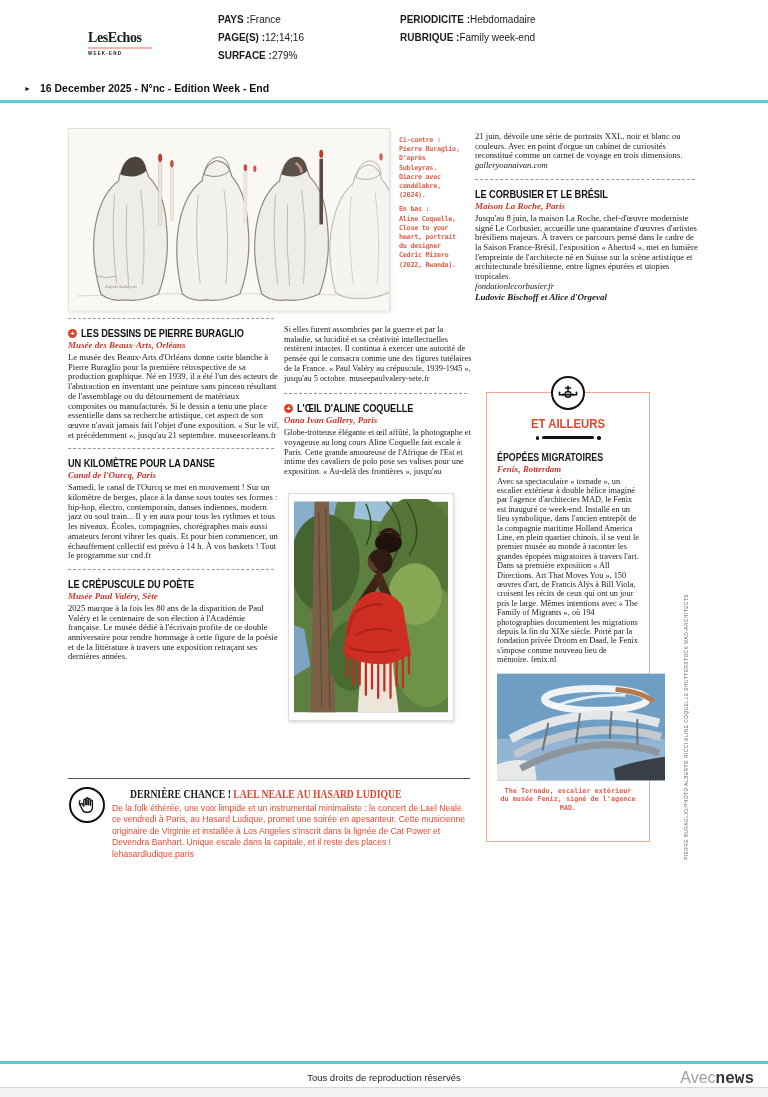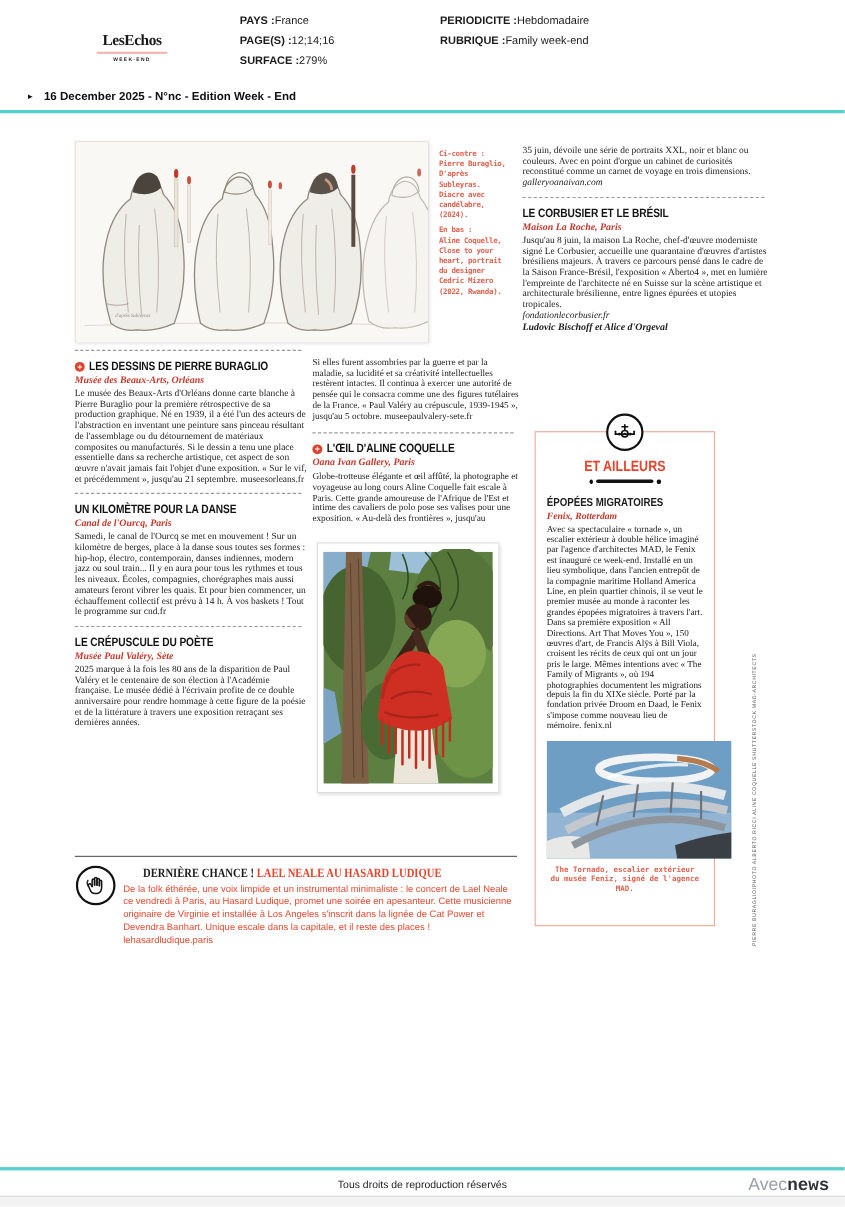--- a/index.html
+++ b/index.html
@@ -6,21 +6,21 @@
   html,body { width:768px; height:1097px; }
   body { background:#ffffff; font-family:"Liberation Serif", serif; color:#1b1b1b; position:relative; overflow:hidden; }
   .abs  { position:absolute; }
   .sans { font-family:"Liberation Sans", sans-serif; }
   .mono { font-family:"DejaVu Sans Mono", monospace; }
   .preline { white-space:pre-line; }
   .cond { display:inline-block; transform:scaleX(.84); transform-origin:0 50%; white-space:nowrap; }
   .cond-c { display:inline-block; transform:scaleX(.84); transform-origin:50% 50%; white-space:nowrap; }
 
   
-  .logo-box { left:88px; top:30px; width:64px; text-align:center; }
+  .logo-box { left:88px; top:30px; width:64px; text-align:left; }
   .logo-main { font-family:"Liberation Serif",serif; font-weight:700; font-size:14px; letter-spacing:-.4px; color:#18181a; }
   .logo-rule { border-top:2px solid #f2b5ae; margin:1px 0 2px; }
   .logo-sub { font-family:"Liberation Sans",sans-serif; font-weight:700; font-size:4.5px; letter-spacing:1.2px; color:#222; }
   .meta-row { position:absolute; font-size:10px; }
   .meta-row b { font-weight:700; }
   .date-line { left:24px; top:82px; font-size:10.5px; font-weight:700; color:#111; }
   .date-bullet { font-size:7px; vertical-align:1px; margin-right:9px; }
   .rule-teal-top { left:0; top:100px; width:768px; height:3px; background:#58cfce; }
 
   
@@ -167,21 +167,21 @@
   <div class="preline p2">En bas :
 Aline Coquelle,
 Close to your
 heart, portrait
 du designer
 Cedric Mizero
 (2022, Rwanda).</div>
 </div>
 
 <div class="abs" id="col-right">
-  <div class="btxt">35 juin, dévoile une série de portraits XXL, noir et blanc ou couleurs. Avec en point d'orgue un cabinet de curiosités reconstitué comme un carnet de voyage en trois dimensions.</div>
+  <div class="btxt">21 juin, dévoile une série de portraits XXL, noir et blanc ou couleurs. Avec en point d'orgue un cabinet de curiosités reconstitué comme un carnet de voyage en trois dimensions.</div>
   <div class="btxt link-i">galleryoanaivan.com</div>
   <div class="dsep"></div>
   <div class="h-art"><span class="cond">LE CORBUSIER ET LE BRÉSIL</span></div>
   <div class="venue">Maison La Roche, Paris</div>
   <div class="btxt">Jusqu'au 8 juin, la maison La Roche, chef-d'œuvre moderniste signé Le Corbusier, accueille une quarantaine d'œuvres d'artistes brésiliens majeurs. À travers ce parcours pensé dans le cadre de la Saison France-Brésil, l'exposition « Aberto4 », met en lumière l'empreinte de l'architecte né en Suisse sur la scène artistique et architecturale brésilienne, entre lignes épurées et utopies tropicales.</div>
   <div class="btxt link-i">fondationlecorbusier.fr</div>
   <div class="byline">Ludovic Bischoff et Alice d'Orgeval</div>
 </div>
 
 <div class="abs" id="col-left">

